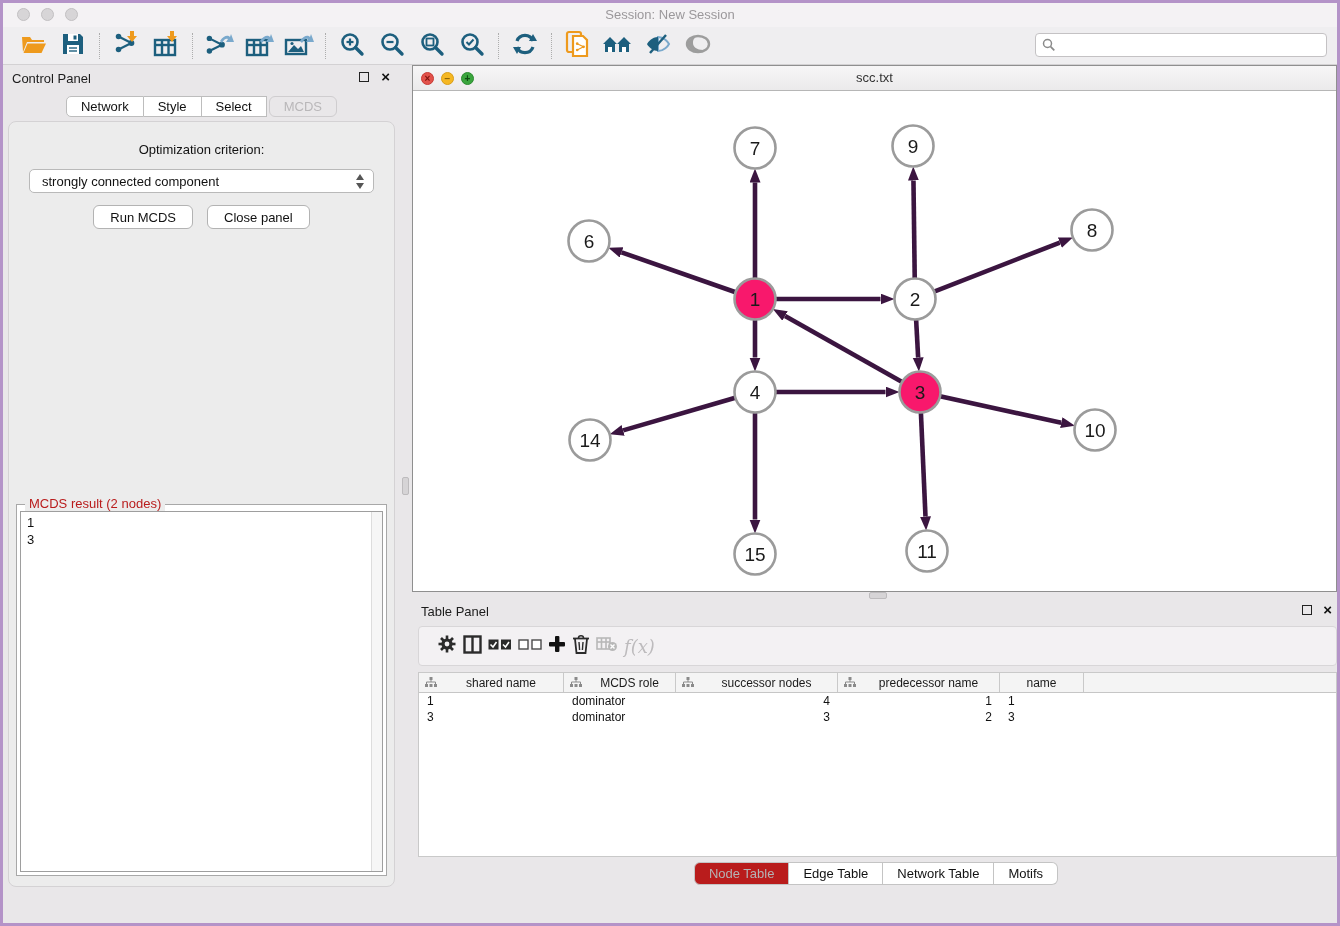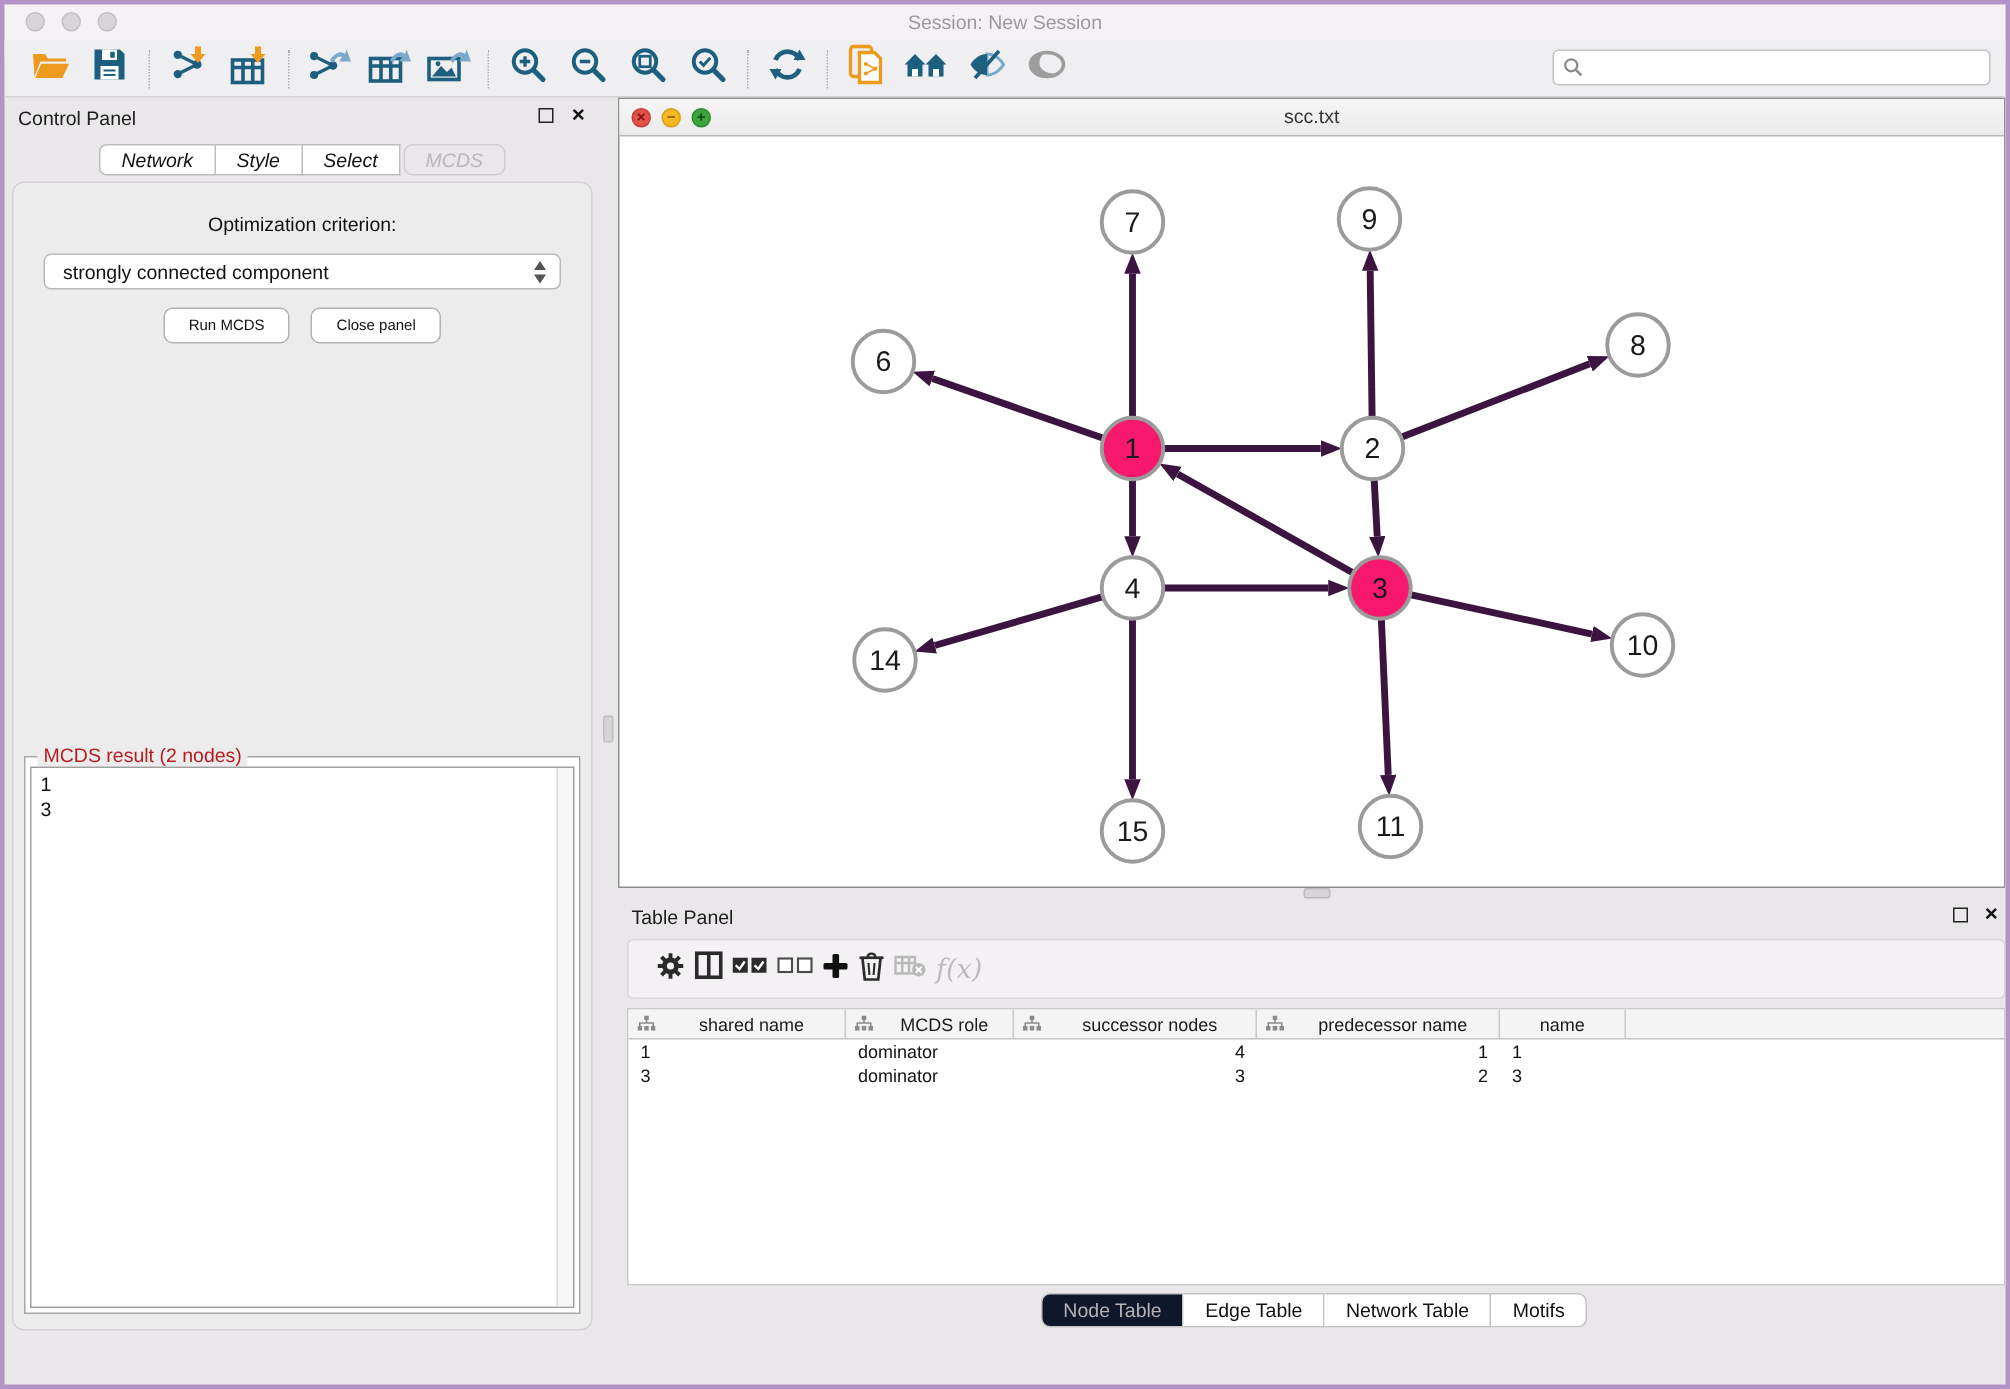--- a/index.html
+++ b/index.html
@@ -26,42 +26,42 @@
     background:#fff; border:1px solid #c4c2c4; border-radius:4px;
     display:flex; align-items:center; padding-left:6px; }
   .searchbox input { border:none; outline:none; flex:1; font-size:12px; background:transparent; }
 
   
   .control-panel { position:absolute; left:0; top:62px; width:397px; height:826px; }
   .panel-head { position:relative; height:26px; }
   .panel-head .ph-title { position:absolute; left:9px; top:6px; font-size:13px; color:#1c1c1c; }
   .float-ic { position:absolute; top:7px; width:10px; height:10px; border:1.5px solid #222; }
   .close-ic { position:absolute; top:3px; font-size:15px; font-weight:bold; color:#111; }
-  .cp-tabs { position:absolute; left:0; right:0; top:31px; display:flex; justify-content:center;font-style:italic; }
+  .cp-tabs { position:absolute; left:0; right:0; top:31px; display:flex; justify-content:center; }
   .cp-tab { font-size:13px; padding:2px 14px; background:#fff; border:1px solid #bdbdbd;
     border-left:none; color:#111; }
   .cp-tab:first-child { border-left:1px solid #bdbdbd; border-radius:5px 0 0 5px; }
   .cp-tab.sel { background:#e9e7e9; color:#b9b7b9; border:1px solid #cfcdcf;
     border-radius:6px; margin-left:2px; }
   .cp-content { position:absolute; left:5px; right:5px; top:56px; bottom:4px;
     background:#ececec; border:1px solid #d4d2d4; border-radius:8px; }
   .opt-label { margin-top:20px; text-align:center; font-size:13px; color:#111; }
   .criterion { position:relative; margin:12px 20px 0 20px; height:24px; background:#fff;
     border:1px solid #b9b9b9; border-radius:5px; font-size:13px; color:#111;
     display:flex; align-items:center; padding-left:12px; }
   .stepper { position:absolute; right:8px; top:4px; width:9px; height:15px; }
   .stepper .up { position:absolute; top:0; left:0; width:0; height:0;
     border-left:4.5px solid transparent; border-right:4.5px solid transparent;
     border-bottom:6px solid #555; }
   .stepper .dn { position:absolute; bottom:0; left:0; width:0; height:0;
     border-left:4.5px solid transparent; border-right:4.5px solid transparent;
     border-top:6px solid #555; }
   .btn-row { margin-top:12px; display:flex; justify-content:center; gap:14px; }
   .mac-btn { height:24px; padding:0 16px; background:#fff; border:1px solid #b3b3b3;
-    border-radius:6px; font-size:10px; color:#111; font-family:"Liberation Sans",sans-serif; }
+    border-radius:6px; font-size:13px; color:#111; font-family:"Liberation Sans",sans-serif; }
   .result-group { position:absolute; left:7px; right:7px; top:382px; bottom:10px;
     border:1px solid #a8a8a8; background:#fff; }
   .result-legend { position:absolute; left:8px; top:-9px; background:#ececec;
     padding:0 4px; font-size:13px; color:#b91c1c; }
   .result-area { position:absolute; left:3px; right:3px; top:6px; bottom:3px;
     border:1px solid #9e9e9e; background:#fff; overflow:hidden; }
   .result-lines { padding:2px 6px; font-size:13px; color:#111; line-height:17px; }
   .result-scroll { position:absolute; right:0; top:0; bottom:0; width:11px;
     background:#f6f6f6; border-left:1px solid #ddd; }
 
@@ -96,21 +96,21 @@
   .th-cell { display:flex; align-items:center; border-right:1px solid #c9c9c9;
     font-size:12px; color:#1a1a1a; padding-left:6px; gap:8px; }
   .th-cell .th-label { flex:1; text-align:center; padding-right:6px; }
   .tr-row { display:flex; height:16px; }
   .td-cell { font-size:12px; color:#111; padding:1px 8px 0 8px; overflow:hidden; }
   .tp-tabs { position:absolute; left:0; right:0; bottom:5px; display:flex; justify-content:center; }
   .tp-tab { font-size:13px; padding:3px 14px; background:#fff; border:1px solid #c4c4c4;
     border-left:none; color:#111; }
   .tp-tab:first-child { border-left:1px solid #c4c4c4; border-radius:6px 0 0 6px; }
   .tp-tab:last-child { border-radius:0 6px 6px 0; }
-  .tp-tab.sel { background:#0f172a; color:#b5b3b5; }
+  .tp-tab.sel { background:#b91c1c; color:#b5b3b5; }
 
   
   .statusbar { position:absolute; left:0; right:0; bottom:0; height:33px;
     background:#e9e7e9; border-top:1px solid #c9c7c9; }
   .sb-left { position:absolute; left:8px; top:4px; width:32px; height:25px;
     background:#f2f0f2; border:1px solid #b9b7b9; border-radius:3px;
     display:flex; align-items:center; justify-content:center; }
   .list-ic { position:relative; width:15px; height:11px; }
   .list-ic span { position:absolute; left:4px; height:2px; width:11px; background:#222; }
   .list-ic span::before { content:""; position:absolute; left:-4px; top:0; width:2px; height:2px; background:#222; }

